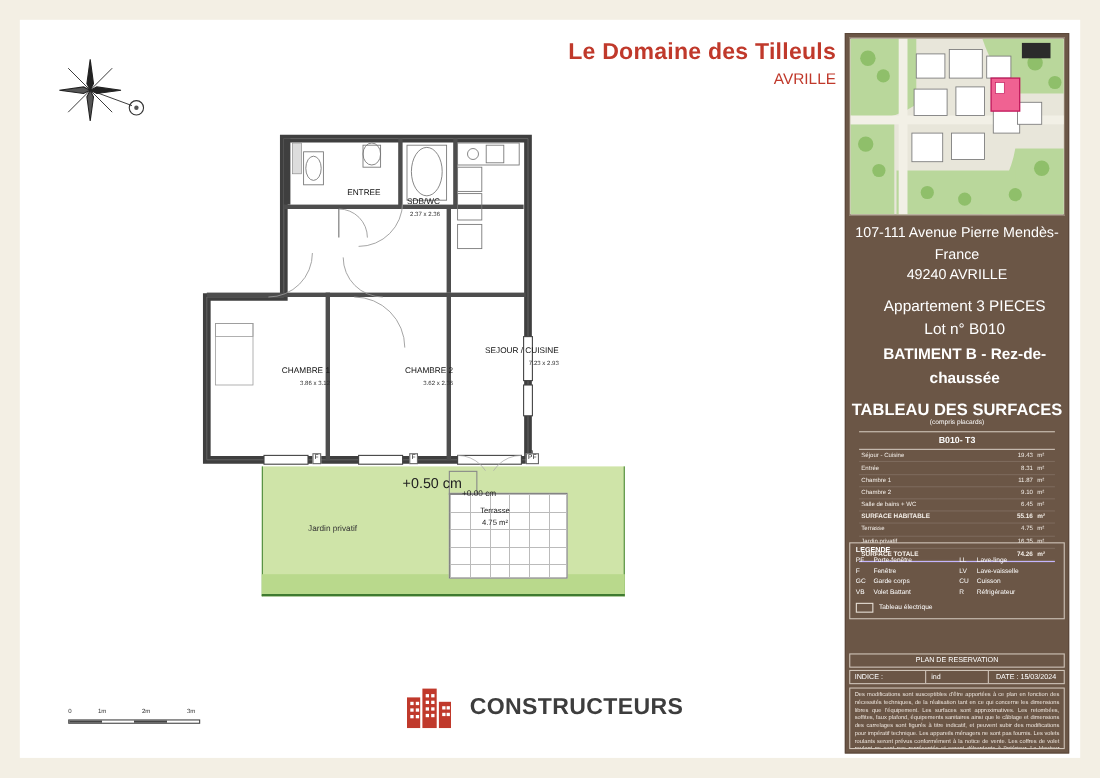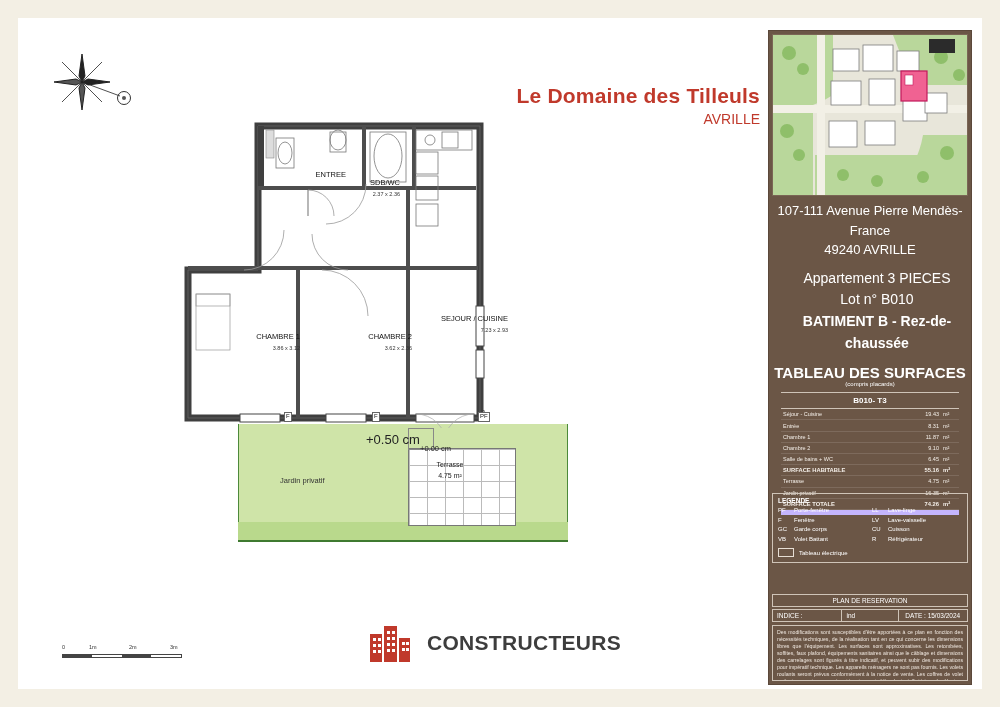--- a/index.html
+++ b/index.html
@@ -36,21 +36,20 @@
     top: 36px;
     width: 330px;
     text-align: right;
   }
   .title-main {
     font-size: 21px;
     font-weight: bold;
     color: #c0392b;
     letter-spacing: 0.2px;
     line-height: 1.1;
-    margin-top: 48px;
   }
   .title-sub {
     font-size: 14px;
     color: #c0392b;
     margin-top: 4px;
   }
   
   .compass {
     position: absolute;
     left: 48px;
@@ -272,21 +271,21 @@
     padding-top: 4px;
   }
   .surf-sub {
     text-align: center;
     font-size: 6px;
     padding-bottom: 5px;
   }
   .tbl-wrap {
     margin: 0 12px;
     border-top: 1px solid #cfc4b8;
-    border-bottom: 5px solid #c4b5fd;
+    border-bottom: 1px solid #c4b5fd;
   }
   .tbl-head {
     text-align: center;
     font-size: 8px;
     font-weight: bold;
     padding: 3px 0;
     border-bottom: 1px solid #cfc4b8;
   }
   table.surfaces {
     width: 100%;

